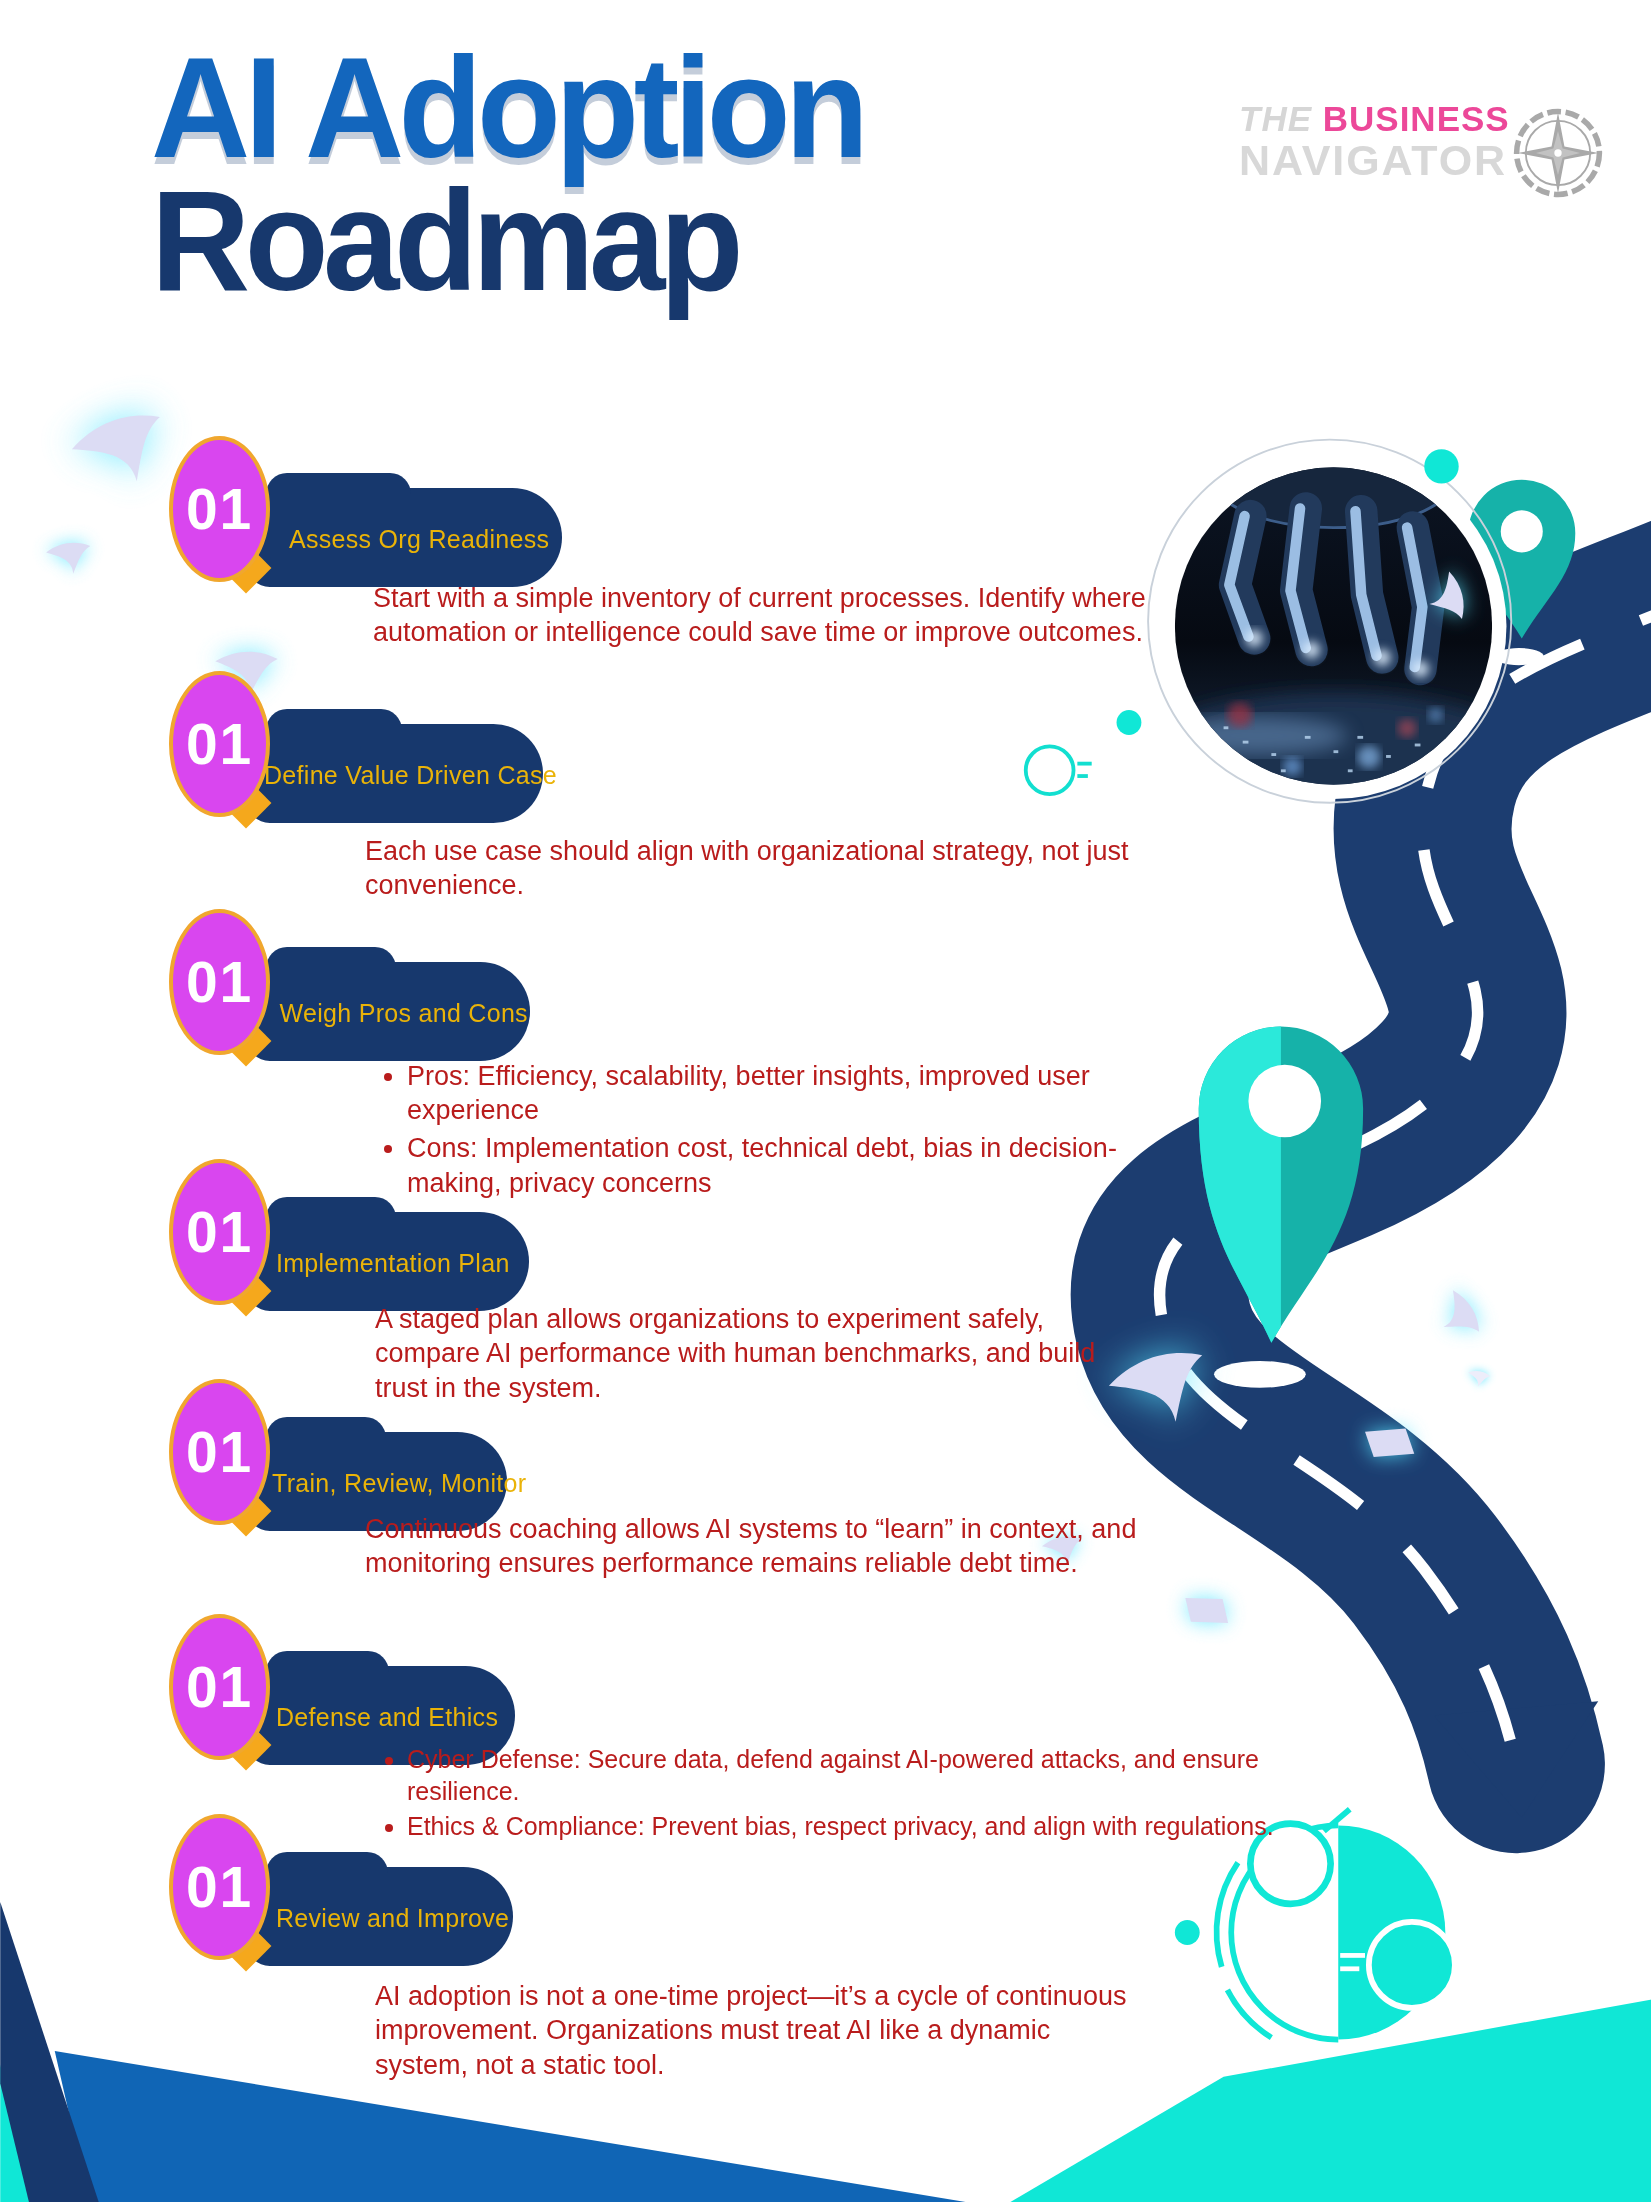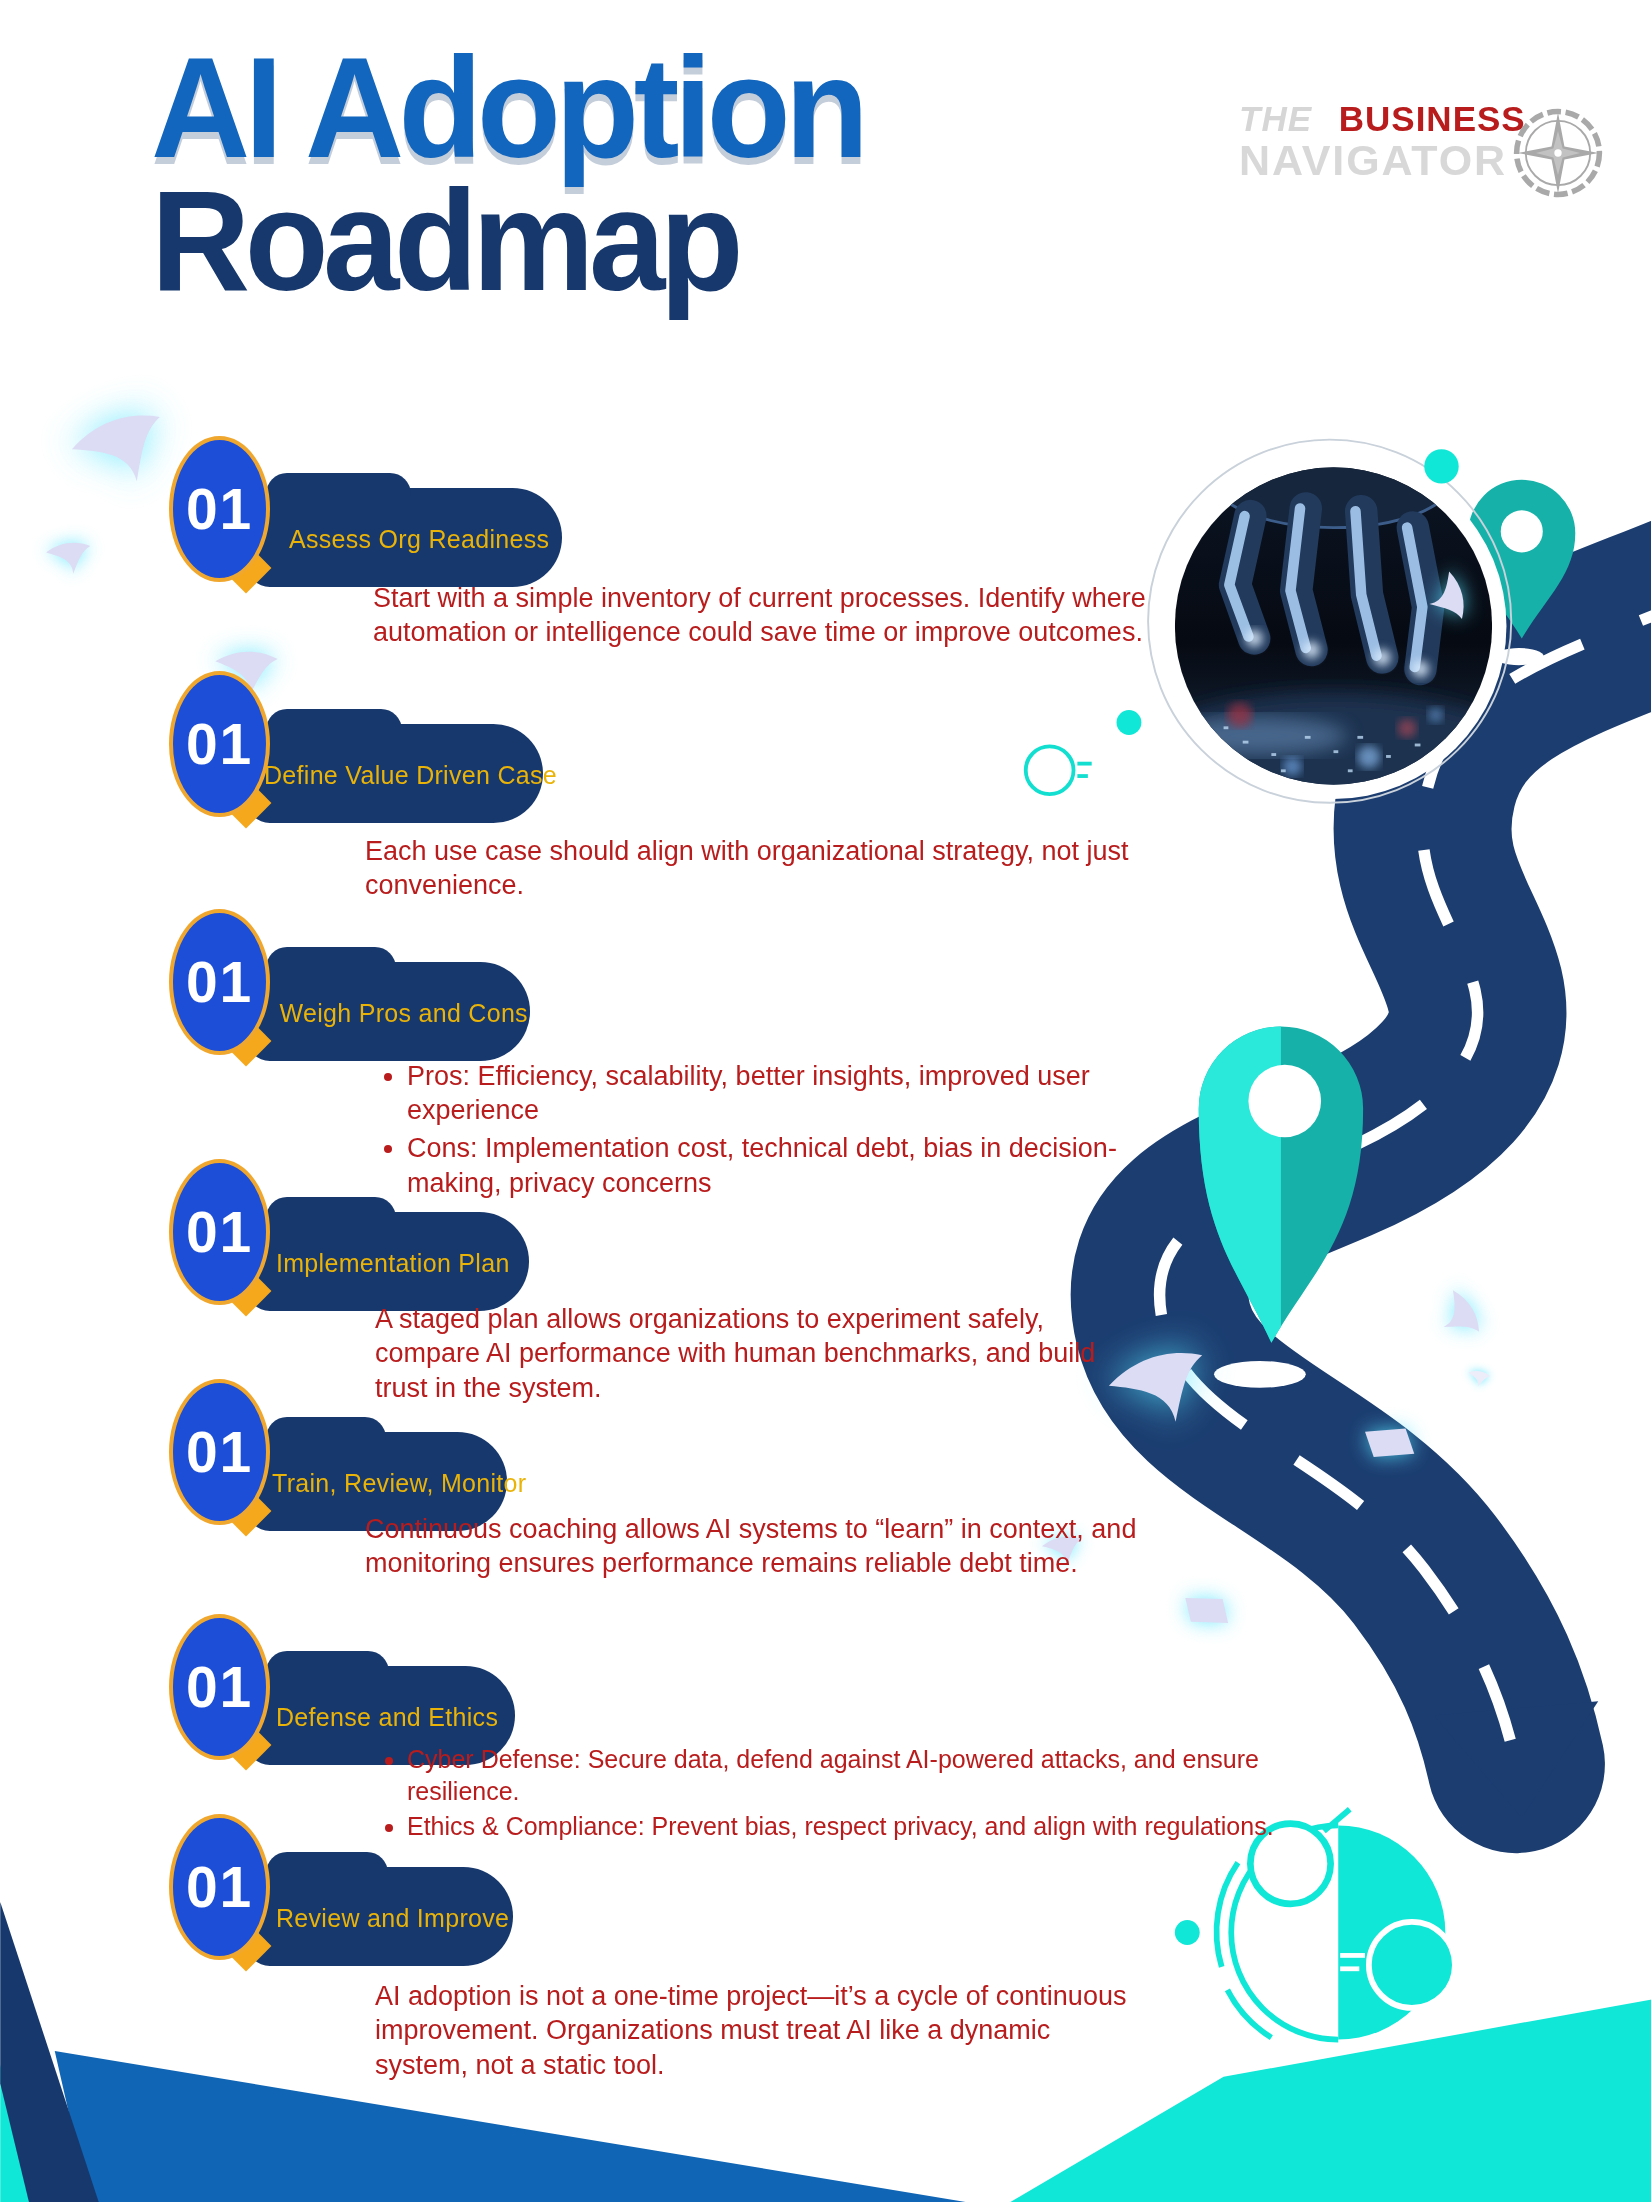--- a/index.html
+++ b/index.html
@@ -8,27 +8,27 @@
   .decor-svg{position:absolute;left:0;top:0;width:1652px;height:2202px;z-index:0;}
 
   
   .title-block{position:absolute;left:151px;top:36px;z-index:3;transform:scaleX(.96);transform-origin:left top;}
   .title-line1{font-size:143px;font-weight:bold;letter-spacing:-5.7px;color:#1366BD;line-height:1.0;
                text-shadow:0 6.7px 0 rgba(19,56,107,.25);}
   .title-line2{font-size:143px;font-weight:bold;letter-spacing:-5.7px;color:#17386D;line-height:0.95;margin-top:-5.7px;}
   .logo{position:absolute;left:1239px;top:99px;z-index:3;width:401px;}
   .logo-line1{font-size:35px;font-weight:bold;letter-spacing:1px;line-height:1.15;}
   .logo-the{color:#D6D6D6;font-style:italic;}
-  .logo-business{color:#b91c1c;margin-left:16px;}
+  .logo-business{color:#ec4899;}
   .logo-line2{font-size:43px;font-weight:bold;letter-spacing:1.9px;color:#D8D8D8;line-height:1.0;}
   .compass{position:absolute;left:273px;top:7.6px;width:92px;height:92px;}
 
   
   .step{position:absolute;left:0;top:0;z-index:2;}
-  .badge{position:absolute;width:101px;height:146px;border-radius:50%;background:#1d4ed8;
+  .badge{position:absolute;width:101px;height:146px;border-radius:50%;background:#d946ef;
          border:4.8px solid #F0A72E;box-sizing:border-box;z-index:4;
          display:flex;align-items:center;justify-content:center;}
   .badge-num{color:#fff;font-size:57px;font-weight:bold;letter-spacing:1.9px;}
   .badge-tail{position:absolute;width:36px;height:36px;background:#F5A81C;transform:rotate(45deg);z-index:3;}
   .pill{position:absolute;height:99px;background:#17386D;border-radius:23px 50px 50px 23px;z-index:2;}
   .pill::before{content:'';position:absolute;top:-15.3px;left:19px;width:46%;height:34px;
                 background:#17386D;border-radius:21px 21px 0 0;}
   .pill-label{position:absolute;top:0;height:99px;line-height:103px;color:#eab308;font-size:25px;
               font-weight:normal;white-space:nowrap;letter-spacing:0.3px;}
   .desc{position:absolute;color:#b91c1c;font-size:27px;line-height:1.27;z-index:2;}

